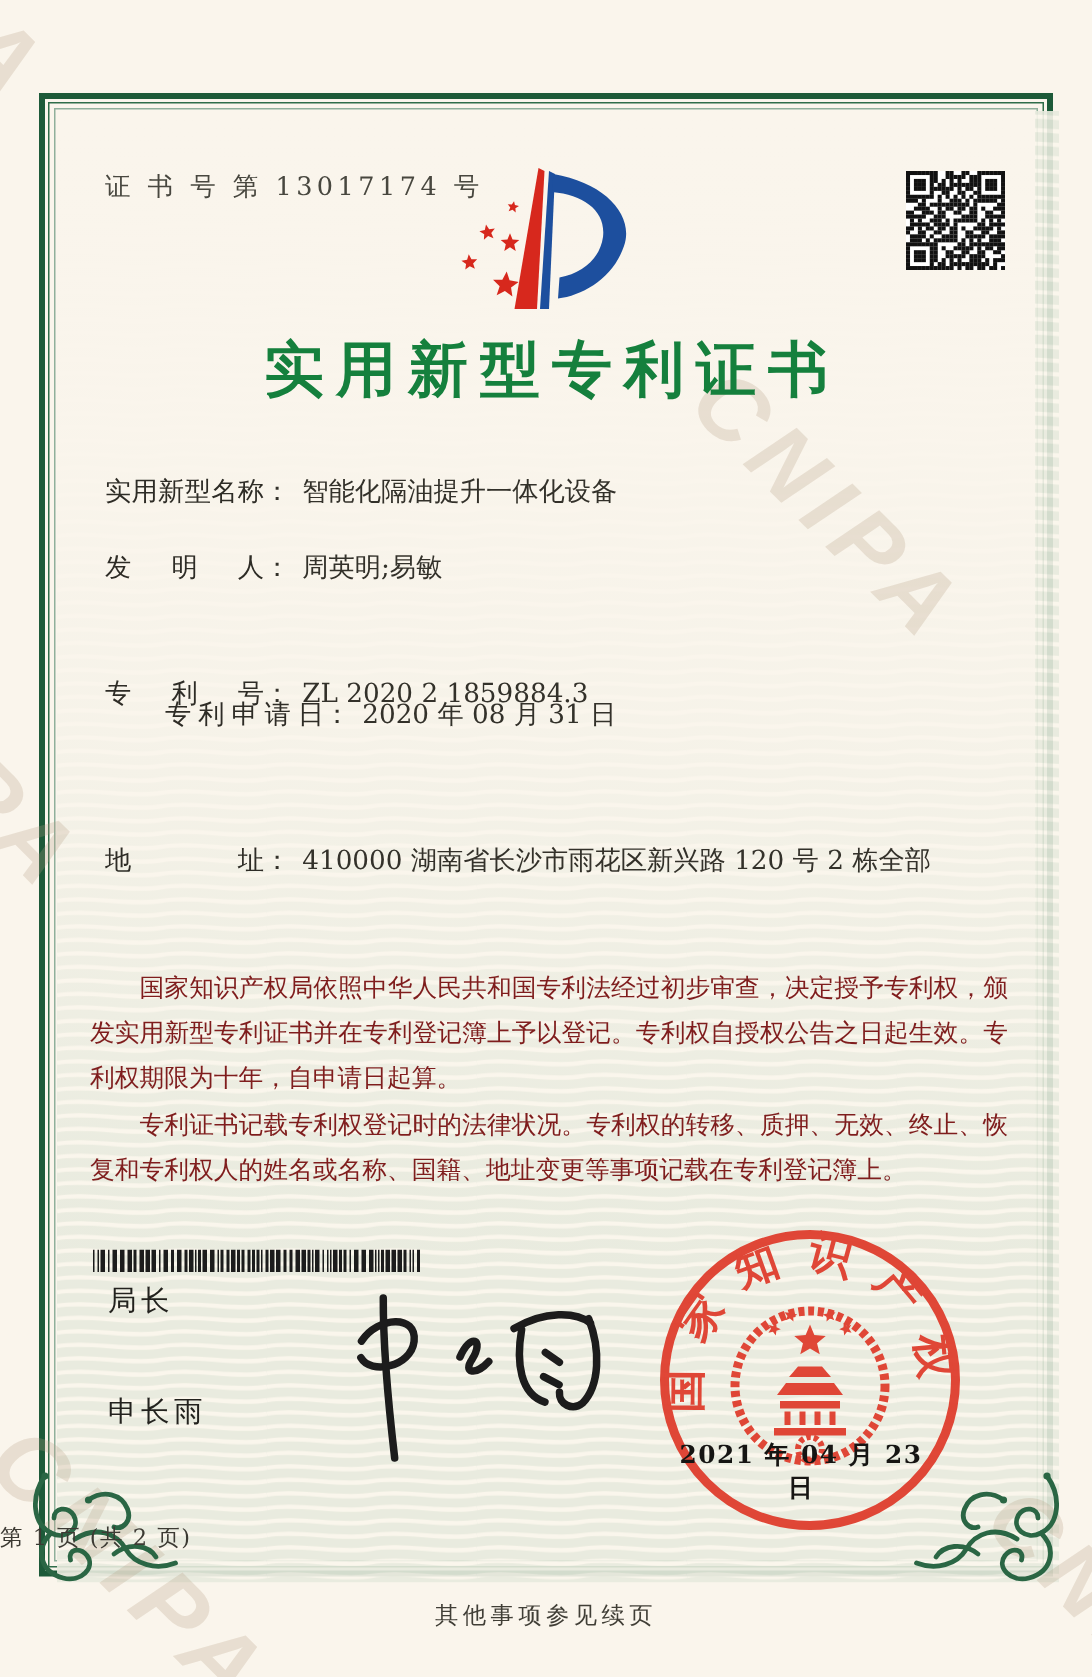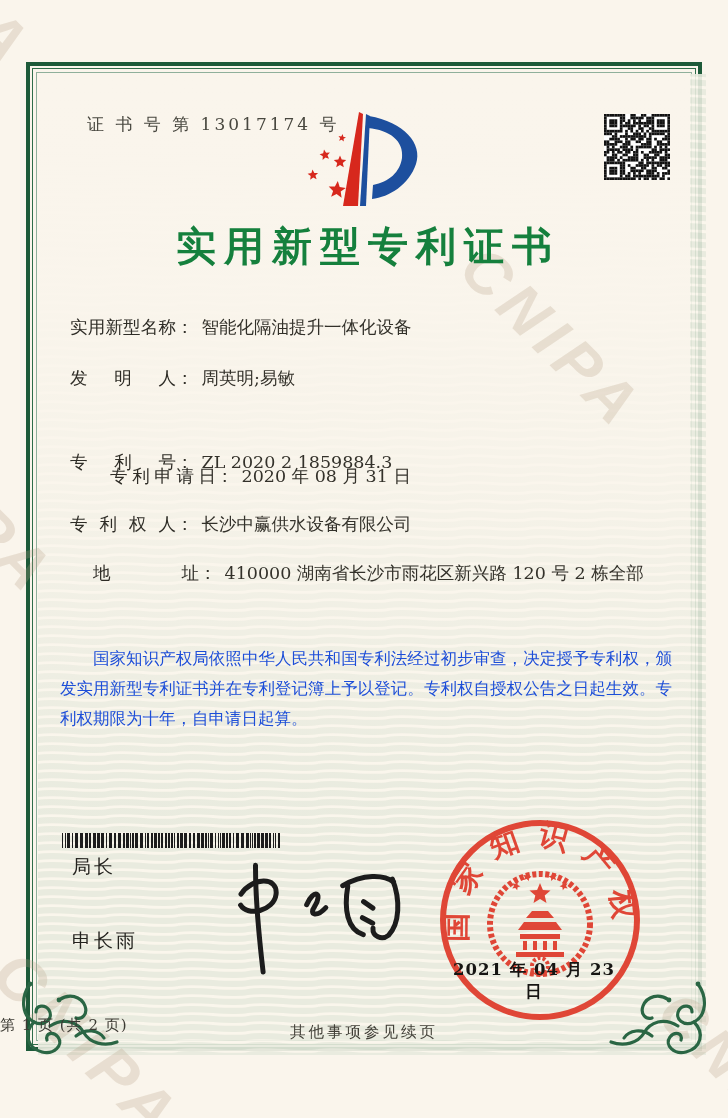--- a/index.html
+++ b/index.html
@@ -32,34 +32,34 @@
     position:absolute;z-index:3;
     font-family:"Liberation Sans","DejaVu Sans",sans-serif;
     font-weight:bold;font-style:italic;
     color:rgba(182,160,130,0.26);
     letter-spacing:8px;white-space:nowrap;
     transform:rotate(45deg);pointer-events:none;
   }
   
   .content{position:absolute;inset:0;z-index:10;}
   .abs{position:absolute;}
-  .cert-no{left:87px;top:113px;font-size:17px;letter-spacing:3px;color:#48473f;}
+  .cert-no{left:70px;top:113px;font-size:17px;letter-spacing:3px;color:#48473f;}
   .title{
     left:0;right:0;top:219px;text-align:center;
     font-size:40px;font-weight:bold;letter-spacing:8px;text-indent:8px;color:#15803d;
   }
   .row{left:70px;font-size:17.5px;color:#33312a;white-space:nowrap;}
   .row .lab{display:inline-block;width:106px;text-align:justify;text-align-last:justify;color:#2e2c26;}
   .row .colon{display:inline-block;margin:0 8px 0 0;}
   .grant2{display:inline-block;margin-left:28px;}
-  .paras{left:60px;top:644px;width:612px;font-size:16.5px;line-height:1.83;text-align:justify;color:#1d4ed8;}
+  .paras{left:60px;top:644px;width:612px;font-size:16.5px;line-height:1.83;text-align:justify;color:#7f1d1d;}
   .paras p{margin:0;text-indent:2em;}
   .signer{left:72px;font-size:19px;color:#23221e;letter-spacing:3px;}
   .pageinfo{left:0;right:0;top:1016px;text-align:left;font-size:15px;color:#3c3a33;letter-spacing:1px;}
-  .contnote{left:0;right:0;top:1022px;text-align:center;font-size:15.5px;color:#403e36;letter-spacing:3px;}
+  .contnote{left:0;right:0;top:1067px;text-align:center;font-size:15.5px;color:#403e36;letter-spacing:3px;}
   .seal-date{
     left:445px;top:959px;width:178px;text-align:center;
     font-size:16.5px;font-weight:bold;color:#161513;letter-spacing:1px;z-index:12;
   }
   svg{display:block;}
 </style>
 </head>
 <body>
 
 <div class="wm" style="left:-178px;top:-62px;font-size:64px;">CNIPA</div>
@@ -510,29 +510,27 @@
   </div>
   <div class="abs row" style="top:366px;">
     <span class="lab">发明人</span><span class="colon">：</span><span>周英明;易敏</span>
   </div>
   <div class="abs row" style="top:414px;margin-top:36px;">
     <span class="lab">专利号</span><span class="colon">：</span><span>ZL 2020 2 1859884.3</span>
   </div>
   <div class="abs row" style="top:464px;margin-left:40px;">
     <span class="lab">专利申请日</span><span class="colon">：</span><span>2020 年 08 月 31 日</span>
   </div>
-  <div class="abs row" style="top:512px;">
-    <span class="lab">专利权人</span><span class="colon">：</span><span>长沙中赢供水设备有限公司</span>
-  </div>
-  <div class="abs row" style="top:561px;margin-left:23px;">
+  <div class="abs row" style="top:561px;">
     <span class="lab">地址</span><span class="colon">：</span><span>410000 湖南省长沙市雨花区新兴路 120 号 2 栋全部</span>
   </div>
 
   <div class="abs paras">
     <p>国家知识产权局依照中华人民共和国专利法经过初步审查，决定授予专利权，颁发实用新型专利证书并在专利登记簿上予以登记。专利权自授权公告之日起生效。专利权期限为十年，自申请日起算。</p>
+    <p>专利证书记载专利权登记时的法律状况。专利权的转移、质押、无效、终止、恢复和专利权人的姓名或名称、国籍、地址变更等事项记载在专利登记簿上。</p>
   </div>
 
   <svg class="abs" style="left:62px;top:833px;" width="222" height="15" viewBox="0 0 222 15">
     <g id="bars" fill="#1c1c1c">
         <rect x="0" y="0" width="1" height="15"></rect>
         <rect x="3" y="0" width="1" height="15"></rect>
         <rect x="5" y="0" width="3" height="15"></rect>
         <rect x="10" y="0" width="1" height="15"></rect>
         <rect x="13" y="0" width="3" height="15"></rect>
         <rect x="18" y="0" width="3" height="15"></rect>

